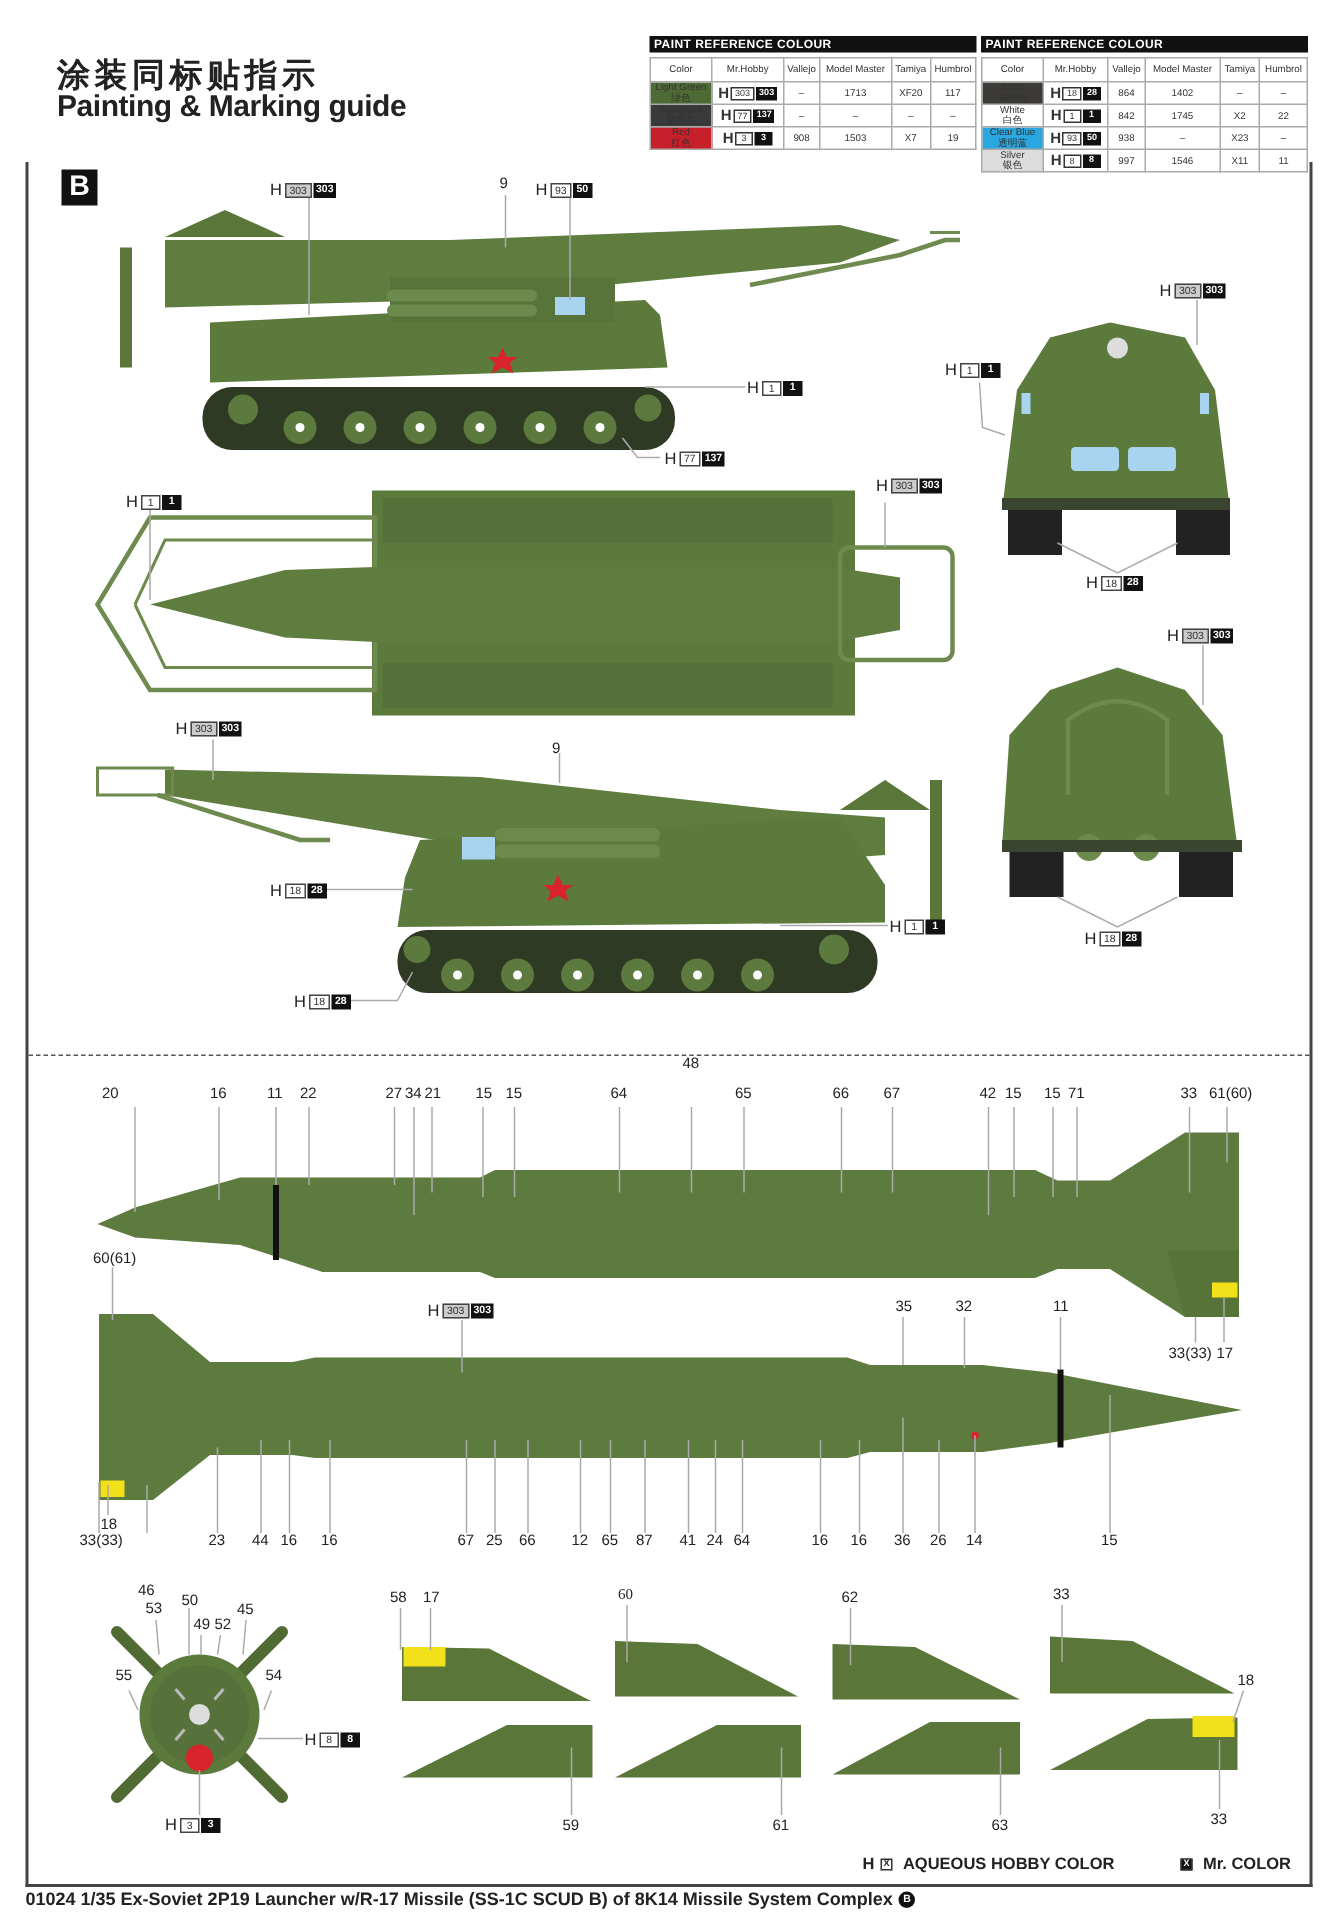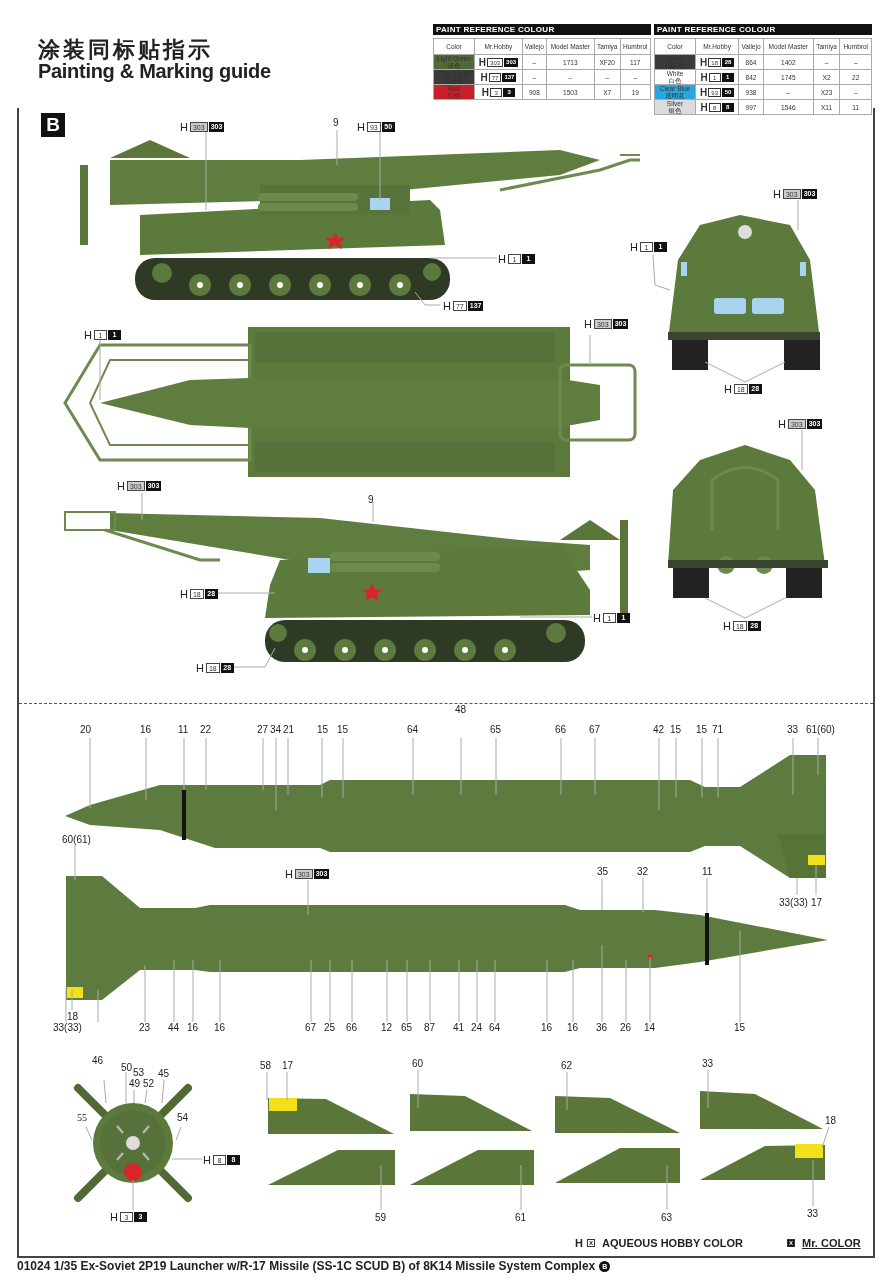--- a/index.html
+++ b/index.html
@@ -432,21 +432,21 @@
     <line x1="659" y1="738" x2="659" y2="810"></line>
     <line x1="676" y1="738" x2="676" y2="798"></line>
     <line x1="702" y1="738" x2="702" y2="798"></line>
     <line x1="718" y1="738" x2="718" y2="798"></line>
     <line x1="793" y1="738" x2="793" y2="795"></line>
     <line x1="818" y1="738" x2="818" y2="775"></line>
     <line x1="797" y1="878" x2="797" y2="895"></line>
     <line x1="816" y1="865" x2="816" y2="895"></line>
   </g>
 </svg>
-<div class="num" style="left:80px;top:724px;">20</div>
+<div class="num" style="left:68px;top:724px;">20</div>
 <div class="num" style="left:140px;top:724px;">16</div>
 <div class="num" style="left:178px;top:724px;">11</div>
 <div class="num" style="left:200px;top:724px;">22</div>
 <div class="num" style="left:257px;top:724px;">27</div>
 <div class="num" style="left:270px;top:724px;">34</div>
 <div class="num" style="left:283px;top:724px;">21</div>
 <div class="num" style="left:317px;top:724px;">15</div>
 <div class="num" style="left:337px;top:724px;">15</div>
 <div class="num" style="left:407px;top:724px;">64</div>
 <div class="num" style="left:455px;top:704px;">48</div>
@@ -548,26 +548,26 @@
     <line x1="126" y1="1072" x2="126" y2="1103"></line>
     <line x1="134" y1="1090" x2="134" y2="1103"></line>
     <line x1="147" y1="1090" x2="145" y2="1103"></line>
     <line x1="164" y1="1080" x2="162" y2="1103"></line>
     <line x1="86" y1="1127" x2="92" y2="1140"></line>
     <line x1="181" y1="1127" x2="176" y2="1140"></line>
     <line x1="172" y1="1159" x2="202" y2="1159"></line>
     <line x1="133" y1="1180" x2="133" y2="1210"></line>
   </g>
 </svg>
-<div class="num" style="left:97px;top:1067px;margin-left:36px;">53</div>
+<div class="num" style="left:97px;top:1067px;">53</div>
 <div class="num" style="left:121px;top:1062px;">50</div>
 <div class="num" style="left:129px;top:1078px;">49</div>
 <div class="num" style="left:143px;top:1078px;">52</div>
 <div class="num" style="left:158px;top:1068px;">45</div>
-<div class="num" style="left:77px;top:1112px;font-family:Liberation Serif, serif;">55</div>
+<div class="num" style="left:77px;top:1112px;">55</div>
 <div class="num" style="left:177px;top:1112px;">54</div>
 <div class="callout" style="left:203px;top:1154px;">
     <span class="h">H</span>
     <span class="w">8</span>
     <span class="b">8</span>
   </div>
 <div class="callout" style="left:110px;top:1211px;">
     <span class="h">H</span>
     <span class="w">3</span>
     <span class="b">3</span>
@@ -597,34 +597,34 @@
     <line x1="567" y1="1072" x2="567" y2="1110"></line>
     <line x1="667" y1="1165" x2="667" y2="1210"></line>
     <line x1="708" y1="1070" x2="708" y2="1108"></line>
     <line x1="829" y1="1127" x2="822" y2="1148"></line>
     <line x1="813" y1="1160" x2="813" y2="1206"></line>
   </g>
 </svg>
 <div class="num" style="left:260px;top:1060px;">58</div>
 <div class="num" style="left:282px;top:1060px;">17</div>
 <div class="num" style="left:375px;top:1212px;">59</div>
-<div class="num" style="left:412px;top:1058px;">60</div>
+<div class="num" style="left:412px;top:1058px;font-family:Liberation Serif, serif;">60</div>
 <div class="num" style="left:515px;top:1212px;">61</div>
 <div class="num" style="left:561px;top:1060px;">62</div>
 <div class="num" style="left:661px;top:1212px;">63</div>
 <div class="num" style="left:702px;top:1058px;">33</div>
 <div class="num" style="left:825px;top:1115px;">18</div>
 <div class="num" style="left:807px;top:1208px;">33</div>
 
 <div class="legend" style="left:575px;">
   <span>H</span>
   <span class="box">X</span>
   <span style="margin-left:3px;">AQUEOUS HOBBY COLOR</span>
 </div>
-<div class="legend" style="left:787px;text-decoration:underline;">
+<div class="legend" style="left:787px;">
   <span class="box dark">X</span>
   <span style="margin-left:3px;">Mr. COLOR</span>
 </div>
 
 <div class="footer">
   <span>01024 1/35  Ex-Soviet 2P19 Launcher w/R-17 Missile (SS-1C SCUD B) of 8K14 Missile System Complex</span>
   <span class="circ">B</span>
 </div>
 
 </body></html>

